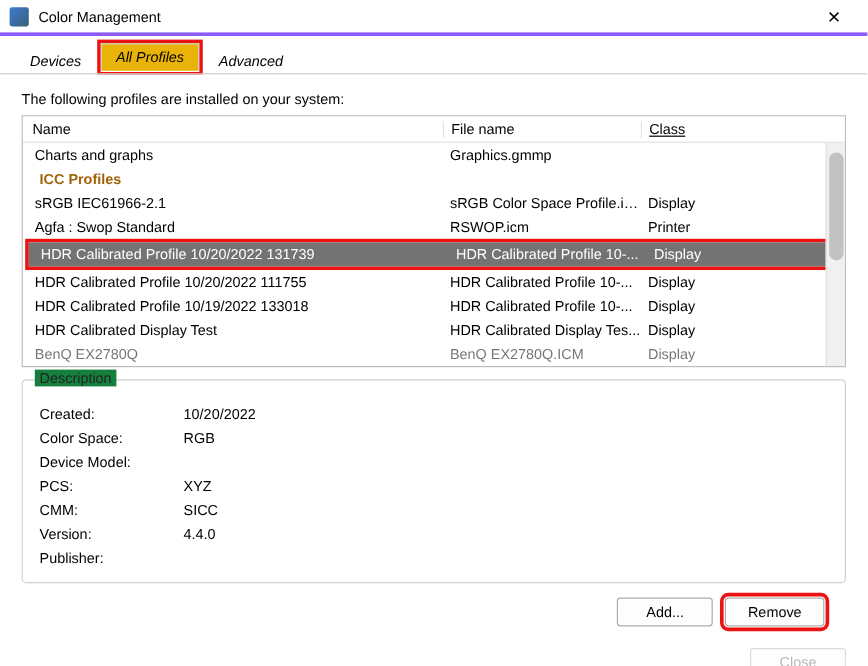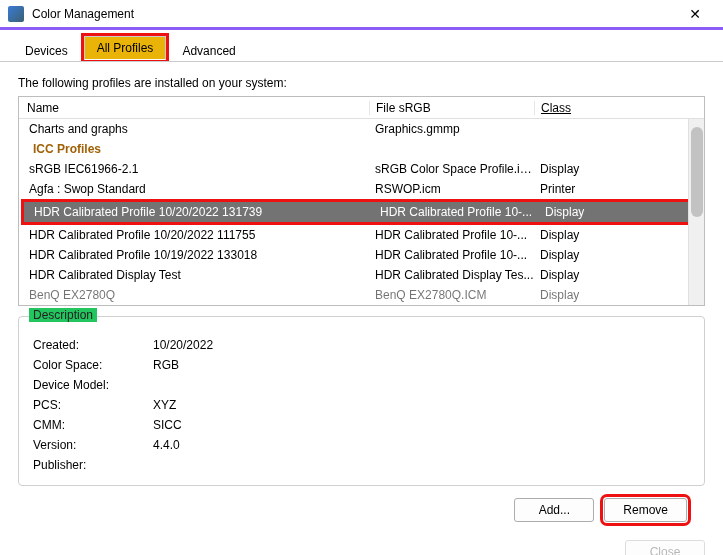--- a/index.html
+++ b/index.html
@@ -5,21 +5,21 @@
     * { box-sizing: border-box; font-family: "Segoe UI", Tahoma, sans-serif; }
     body { margin: 0; background: #fff; width: 723px; height: 555px; overflow: hidden; font-size: 12px; color: #000; }
 
     .titlebar { height: 30px; display: flex; align-items: center; padding: 0 8px; border-bottom: 3px solid #8b5cf6; }
     .titlebar .icon { width: 16px; height: 16px; background: linear-gradient(135deg,#3a7bd5,#3a6073); margin-right: 8px; border-radius: 2px; }
     .titlebar .title { flex: 1; }
     .titlebar .close { width: 40px; height: 30px; display:flex;align-items:center;justify-content:center; font-size:14px; }
 
     .tabs { display: flex; align-items: flex-end; height: 26px; padding-left: 12px; margin-top: 6px; position: relative; }
     .tabs::after { content:""; position:absolute; left:0; right:0; bottom:0; height:1px; background:#ccc; }
-    .tab { padding: 4px 12px; border:1px solid transparent; border-bottom:none; position:relative; z-index:1; cursor:default; }
+    .tab { padding: 4px 12px; border:1px solid transparent; border-bottom:none; position:relative; z-index:1; cursor:default;font-style:italic; }
     .tab.active { background:#eab308; border-color:#ccc; border-bottom:1px solid #fff; margin-bottom:-1px; }
     .hl-red { border:3px solid #e11; }
 
     .content { padding: 14px 18px 8px 18px; }
     .intro { margin-bottom: 6px; }
 
     .listbox { border:1px solid #bdbdbd; height: 210px; position:relative; overflow:hidden; }
     .list-inner { height:100%; overflow:hidden; }
     .cols { display:flex; border-bottom:1px solid #e0e0e0; background:#fff; height:22px; align-items:center; font-weight:normal;justify-content:center; }
     .col-name { width:350px; padding-left:8px; }
@@ -29,21 +29,21 @@
     .row .c1 { width:350px; padding-left:10px; white-space:nowrap; overflow:hidden; text-overflow:ellipsis; }
     .row .c2 { width:165px; padding-left:6px; white-space:nowrap; overflow:hidden; text-overflow:ellipsis; }
     .row .c3 { flex:1; padding-left:6px; }
     .group-head { color:#a16207; padding-left:14px; height:20px; display:flex; align-items:center;font-weight:bold; }
     .sel-row-wrap { border:3px solid #e11; margin:0 2px; }
     .row.selected { background:#737373; color:#fff; }
     .scroll-track { position:absolute; right:0; top:22px; bottom:0; width:16px; background:#f0f0f0; border-left:1px solid #e0e0e0; display:flex; flex-direction:column; align-items:center; }
     .thumb { width:12px; height:90px; background:#c2c2c2; border-radius:6px; margin-top:8px; }
 
     .desc-panel { border:1px solid #d0d0d0; border-radius:4px; margin-top:10px; padding:18px 14px 10px 14px; position:relative; }
-    .desc-panel .legend { position:absolute; top:-9px; left:10px; background:#22c55e; padding:0 4px; color:#222; }
+    .desc-panel .legend { position:absolute; top:-9px; left:10px; background:#15803d; padding:0 4px; color:#222; }
     .desc-row { display:flex; height:20px; align-items:center; }
     .desc-label { width:120px; }
     .desc-val { }
 
     .btn-row { display:flex; justify-content:flex-end; gap:10px; padding: 12px 18px 0 0; }
     .btn { border:1px solid #adadad; background:#fdfdfd; border-radius:3px; padding:4px 18px; min-width:80px; text-align:center; cursor:default; }
     .btn.hl { outline:3px solid #e11; outline-offset:1px; }
 
     .footer { padding: 10px 18px 0 0; display:flex; justify-content:flex-end; color:#888; }
   </style>
@@ -64,21 +64,21 @@
   <div class="tab">Advanced</div>
 </div>
 
 <div class="content">
   <div class="intro">The following profiles are installed on your system:</div>
 
   <div class="listbox">
     <div class="list-inner">
       <div class="cols">
         <div class="col-name">Name</div>
-        <div class="col-file">File sRGB</div>
+        <div class="col-file">File name</div>
         <div class="col-class">Class</div>
       </div>
 
       <div class="row">
         <div class="c1">Charts and graphs</div>
         <div class="c2">Graphics.gmmp</div>
         <div class="c3"></div>
       </div>
       <div class="group-head">ICC Profiles</div>
       <div class="row">

